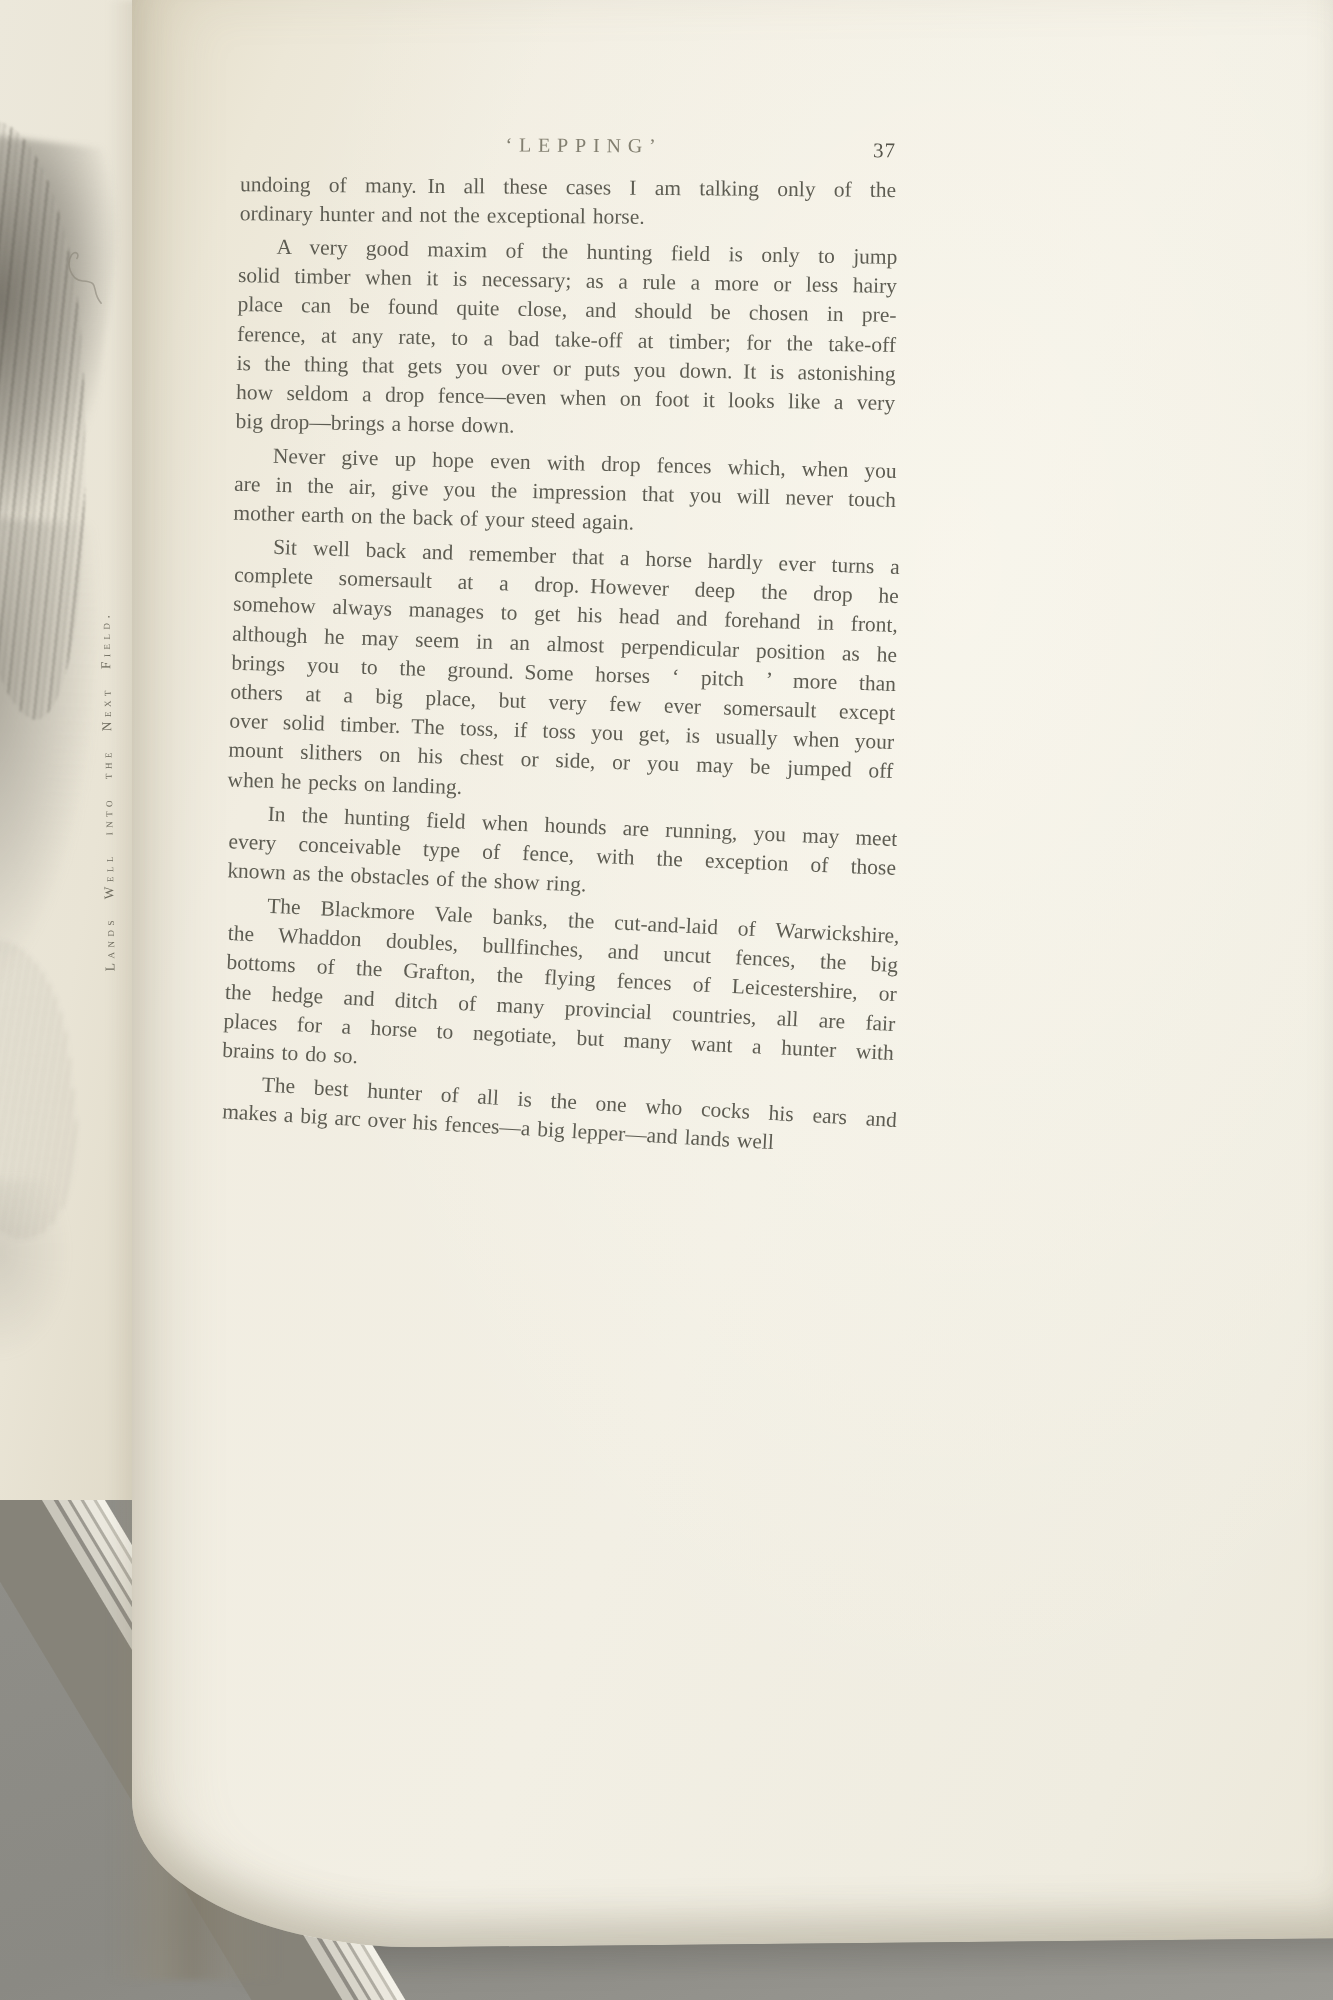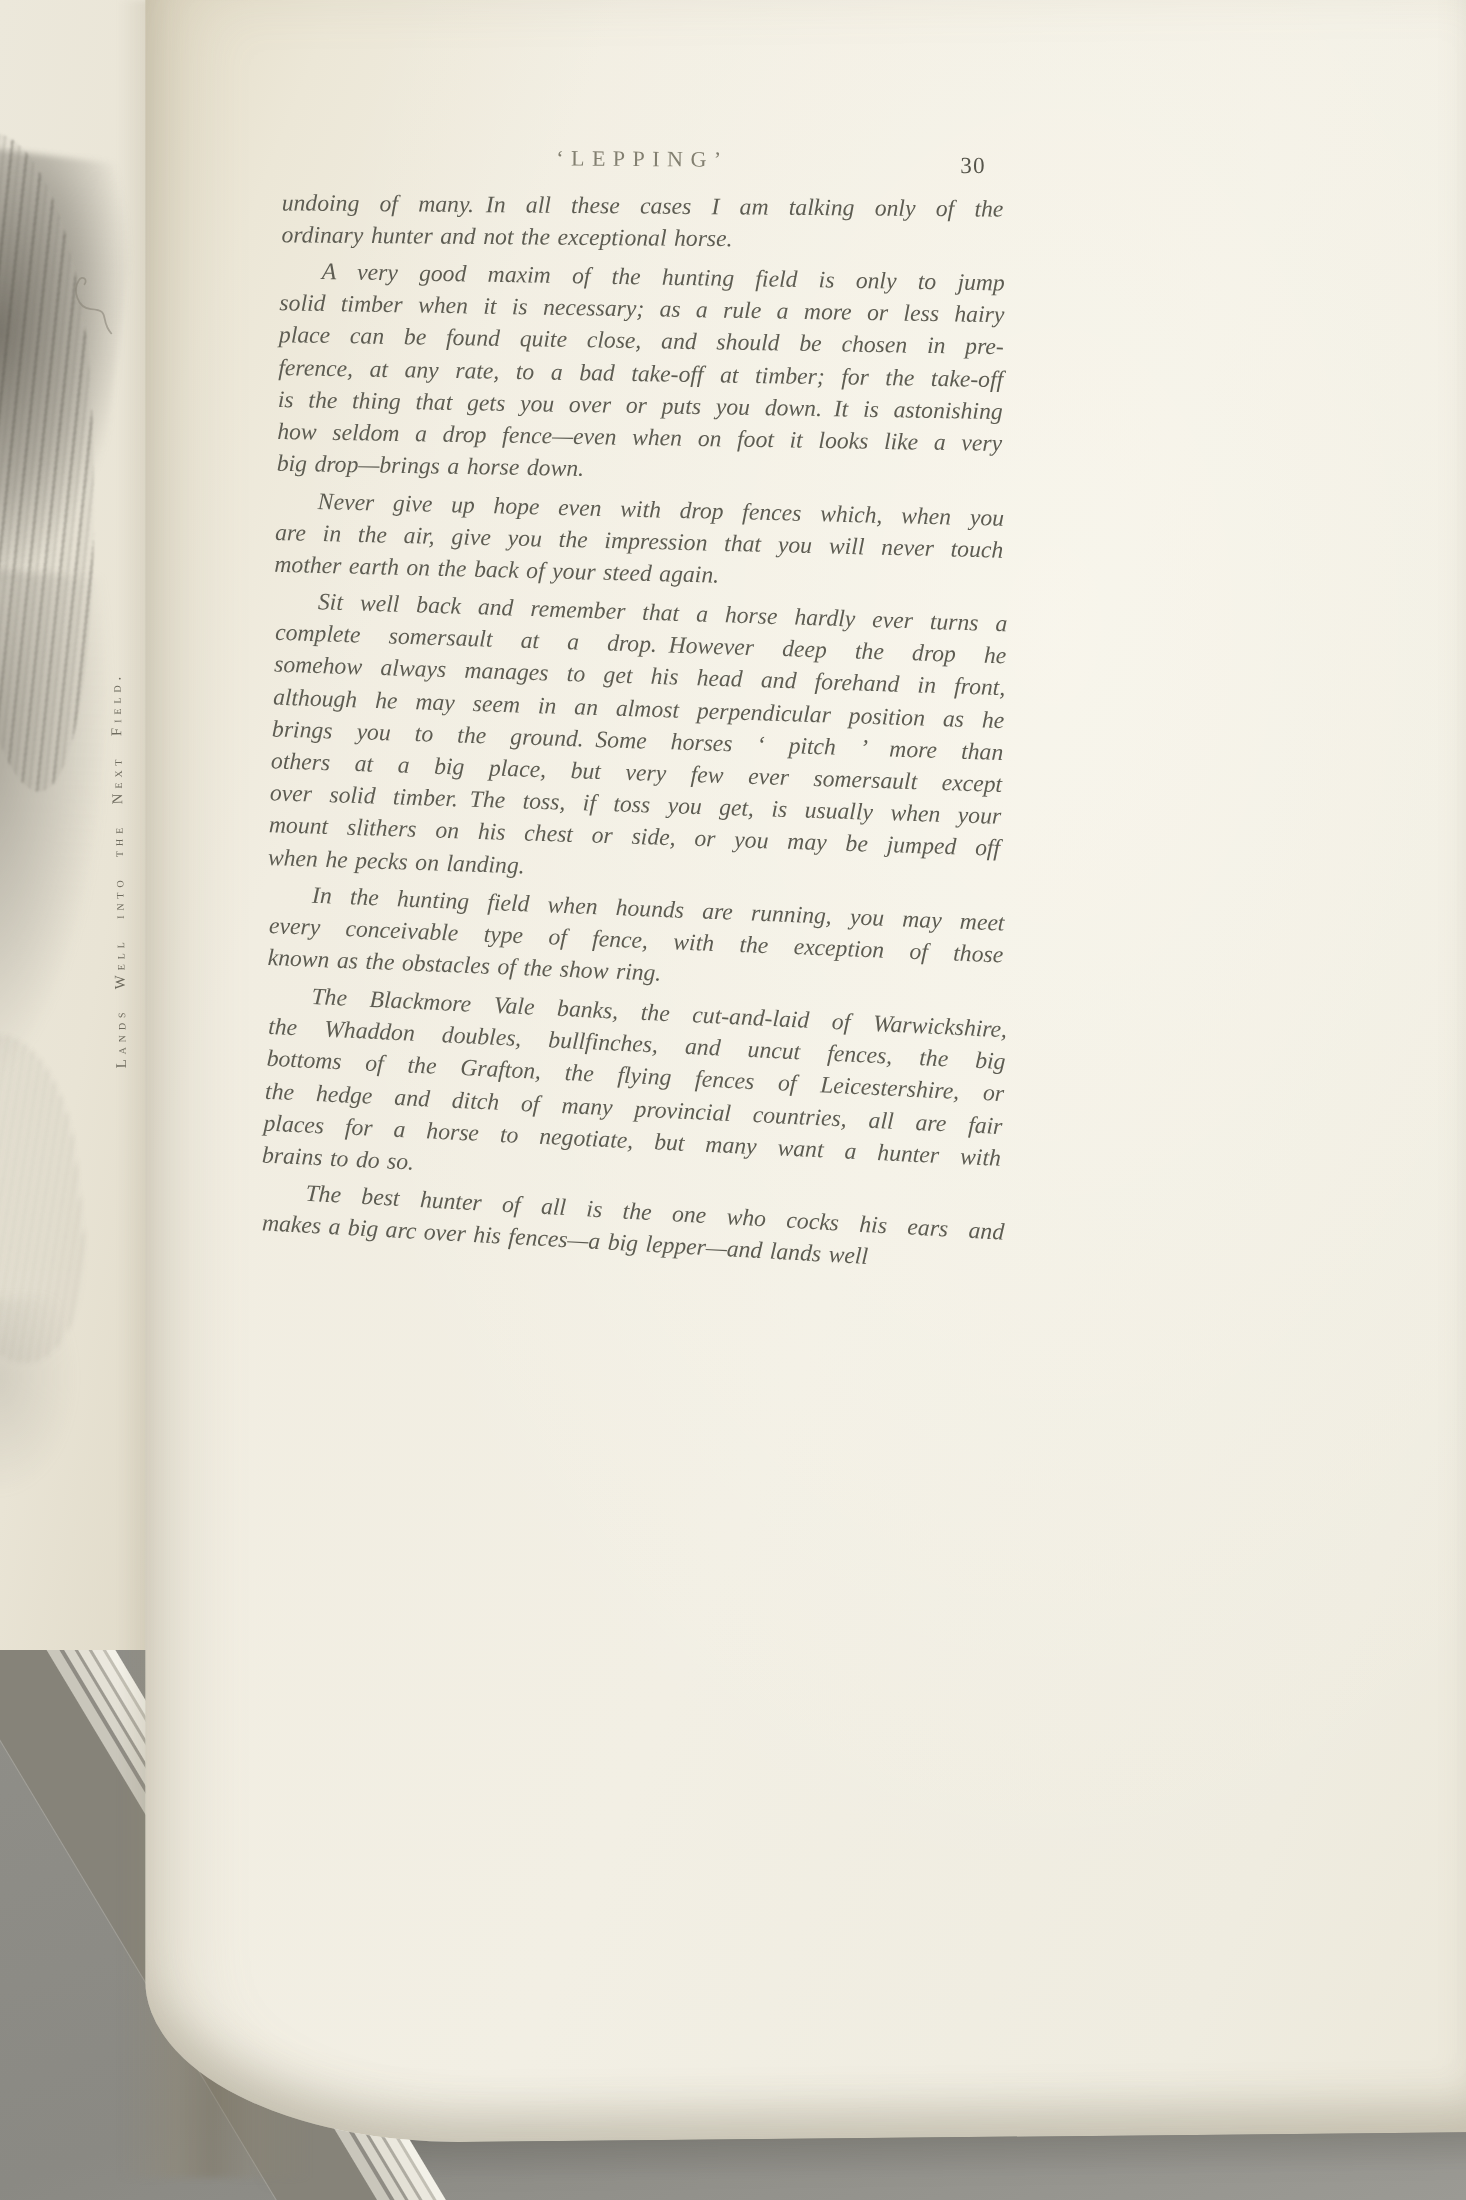--- a/index.html
+++ b/index.html
@@ -80,21 +80,21 @@
       linear-gradient(112deg, #e4ddc9 0%, #ece7d7 9%, #f1ede1 22%, #f2efe4 55%, #efece0 85%, #ece8da 100%);
     box-shadow: inset 0 -26px 38px rgba(120,112,90,.28), inset 36px 0 60px rgba(150,138,110,.18);
   }
   
   .content { position:absolute; inset:0; color:#5d5c52; }
   .header-row { position:absolute; left:256px; top:134px; width:656px; height:30px; transform:rotate(0.45deg); }
   .running-header {
     text-align:center; font-size:20px; letter-spacing:.34em; color:#827f70;
   }
   .page-number { position:absolute; right:16px; top:2px; font-size:21px; color:#56554b; letter-spacing:1px; }
-  .text-block { position:absolute; left:256px; top:176px; width:656px;font-style:italic; }
+  .text-block { position:absolute; left:240px; top:176px; width:656px; }
   .para { transform-origin:100% 50%; margin-bottom:9px; }
   .line {
     font-size:21.5px; line-height:29.2px; color:#5d5c52;
     text-align:justify; text-align-last:justify; word-spacing:1.5px;
   }
   .line.last { text-align-last:left; }
   .line.indent { text-indent:38px; }
 </style>
 </head>
 <body>
@@ -121,21 +121,21 @@
     </div>
   </div>
 
   <div class="gutter-shadow"></div>
 
   <div class="right-page"></div>
 
   <div class="content">
     <div class="header-row">
       <div class="running-header">‘LEPPING’</div>
-      <div class="page-number">30</div>
+      <div class="page-number">37</div>
     </div>
     <div class="text-block">
         <div class="para" style="transform: rotate(0.5deg); margin-left: 0px;">
           <div class="line">undoing of many. In all these cases I am talking only of the</div>
           <div class="line last">ordinary hunter and not the exceptional horse.</div>
         </div>
         <div class="para" style="transform: rotate(0.95deg); margin-left: -3px;">
           <div class="line indent">A very good maxim of the hunting field is only to jump</div>
           <div class="line">solid timber when it is necessary; as a rule a more or less hairy</div>
           <div class="line">place can be found quite close, and should be chosen in pre-</div>

